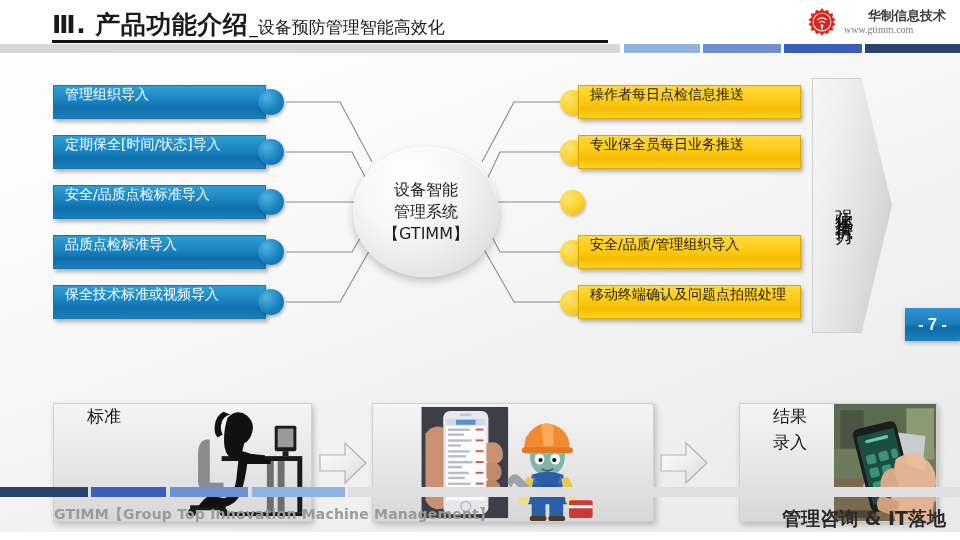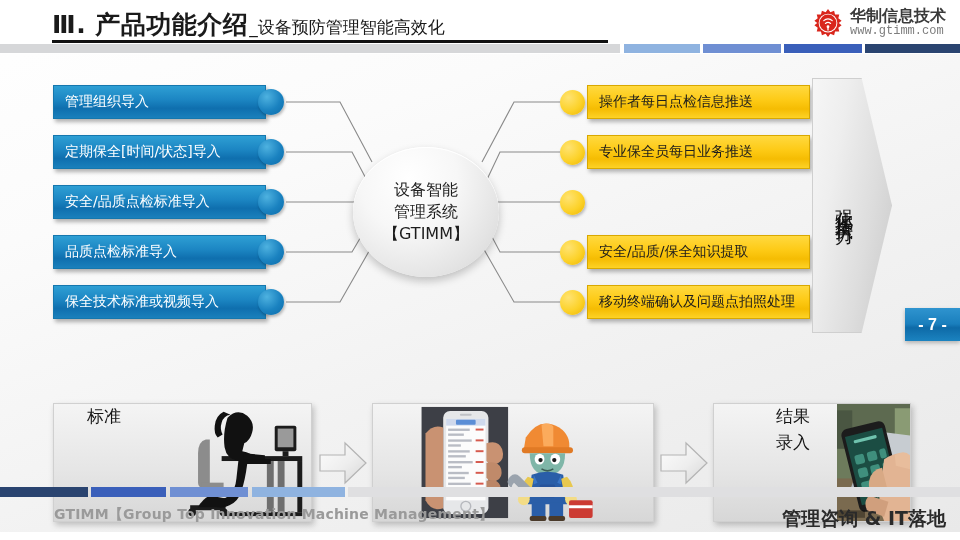--- a/index.html
+++ b/index.html
@@ -23,57 +23,57 @@
   }
   .title-sub {
     font-family:"DejaVu Sans","Liberation Sans",sans-serif;
     font-size:17px; font-weight:normal; color:#1a1a1a; margin-left:1px;
   }
   .title-rule { position:absolute; left:52px; top:40px; width:556px; height:3px; background:#111; }
 
   .logo { position:absolute; right:14px; top:7px; display:flex; align-items:center; gap:7px; }
   .logo-gear { position:relative; width:30px; height:30px; flex:0 0 auto; }
   .logo-text { line-height:1.15; }
-  .logo-cn { font-family:"DejaVu Sans",sans-serif; font-size:16px; color:#3a3a3a; font-weight:600; white-space:nowrap;}
-  .logo-url { font-family:Liberation Mono, monospace; font-size:12px; color:#7d7d7d; white-space:nowrap;}
+  .logo-cn { font-family:"DejaVu Sans",sans-serif; font-size:13px; color:#3a3a3a; font-weight:600; white-space:nowrap;margin-left:24px;}
+  .logo-url { font-family:Liberation Serif, serif; font-size:10px; color:#7d7d7d; white-space:nowrap;}
 
   .hbar { position:absolute; top:44px; height:9px; }
   .hbar-gray { left:0; width:620px; background:#d6d7d9; }
   .hbar-s1 { left:624px; width:76px; background:#8fb3e0; }
   .hbar-s2 { left:703px; width:78px; background:#6f8fd3; }
   .hbar-s3 { left:784px; width:78px; background:#3a5fba; }
   .hbar-s4 { left:865px; width:95px; background:#2a4470; }
 
   
   .diagram { position:absolute; left:0; top:54px; width:960px; height:430px; }
   svg.lines { position:absolute; left:0; top:0; width:960px; height:430px; pointer-events:none; }
 
   .blue-box {
     position:absolute; left:53px; width:213px; height:34px;
     background:linear-gradient(180deg,#2e9fd4 0%,#1c86c3 42%,#0f6fae 70%,#1a80bc 100%);
     border:1px solid #1577ae;
     box-shadow:2px 3px 4px rgba(0,0,0,0.30);
-    display:flex; align-items:center;
+    display:flex; 
     color:#ffffff; font-family:"DejaVu Sans",sans-serif; font-size:14px;
     padding-left:11px; white-space:nowrap;
   }
   .blue-dot {
     position:absolute; left:258px; width:26px; height:26px; border-radius:50%;
     background:radial-gradient(circle at 34% 30%,#4eb2e0 0%,#1a82c0 55%,#0d6ca9 100%);
     box-shadow:1px 2px 3px rgba(0,0,0,0.28);
   }
 
   .yellow-box {
     position:absolute; left:578px; width:223px; height:34px;
     background:linear-gradient(180deg,#ffd93f 0%,#fdca15 45%,#f5bc02 72%,#fdd226 100%);
     border:1px solid #d9a800;
     box-shadow:2px 3px 4px rgba(0,0,0,0.28);
-    display:flex; align-items:center;
+    display:flex; align-items:flex-start;
     color:#1c1c1c; font-family:"DejaVu Sans",sans-serif; font-size:14px;
-    padding-left:11px; white-space:nowrap;margin-left:9px;
+    padding-left:11px; white-space:nowrap;
   }
   .yellow-dot {
     position:absolute; left:560px; width:25px; height:25px; border-radius:50%;
     background:radial-gradient(circle at 34% 30%,#ffe372 0%,#fcd22a 55%,#edb600 100%);
     box-shadow:1px 2px 3px rgba(0,0,0,0.25);
   }
 
   .center-ellipse {
     position:absolute; left:353px; top:93px; width:146px; height:130px; border-radius:50%;
     background:radial-gradient(ellipse at 38% 24%,#ffffff 0%,#f7f7f7 38%,#e4e4e4 72%,#d2d2d2 100%);
@@ -114,21 +114,21 @@
   }
   .panel-label {
     font-family:"DejaVu Sans",sans-serif; font-size:17px; color:#151515;
     line-height:1.5; text-align:center; width:88px; flex:0 0 auto; margin-left:6px;
   }
   .panel-label span { display:block; }
   .panel-art { flex:1 1 auto; height:100%; position:relative; overflow:hidden; }
 
   #panel-standard { left:53px; width:259px; }
   #panel-push     { left:372px; width:282px; }
-  #panel-result   { left:713px; width:198px;padding-left:29px; }
+  #panel-result   { left:739px; width:198px; }
 
   .step-arrow { position:absolute; top:383px; width:52px; height:52px; }
 
   
   .fbar { position:absolute; top:487px; height:10px; }
   .fbar-1 { left:0;   width:88px;  background:#2a4470; }
   .fbar-2 { left:91px; width:75px; background:#3a5fba; }
   .fbar-3 { left:170px; width:78px; background:#6f8fd3; }
   .fbar-4 { left:252px; width:93px; background:#8fb3e0; }
   .fbar-gray { left:348px; width:612px; background:#dfdfe1; }
@@ -241,21 +241,21 @@
 
     <div class="yellow-dot" style="top:86px;"></div>
     <div class="yellow-box" style="top:81px;">
       <span>专业保全员每日业务推送</span>
     </div>
 
     <div class="yellow-dot" style="top:136px;"></div>
 
     <div class="yellow-dot" style="top:186px;"></div>
     <div class="yellow-box" style="top:181px;">
-      <span>安全/品质/保全知识提取</span>
+      <span>安全/品质/管理组织导入</span>
     </div>
 
     <div class="yellow-dot" style="top:236px;"></div>
     <div class="yellow-box" style="top:231px;">
       <span>移动终端确认及问题点拍照处理</span>
     </div>
 
     <div class="right-arrow-shape">
       <div class="right-arrow-text">强化保全执行力</div>
     </div>

